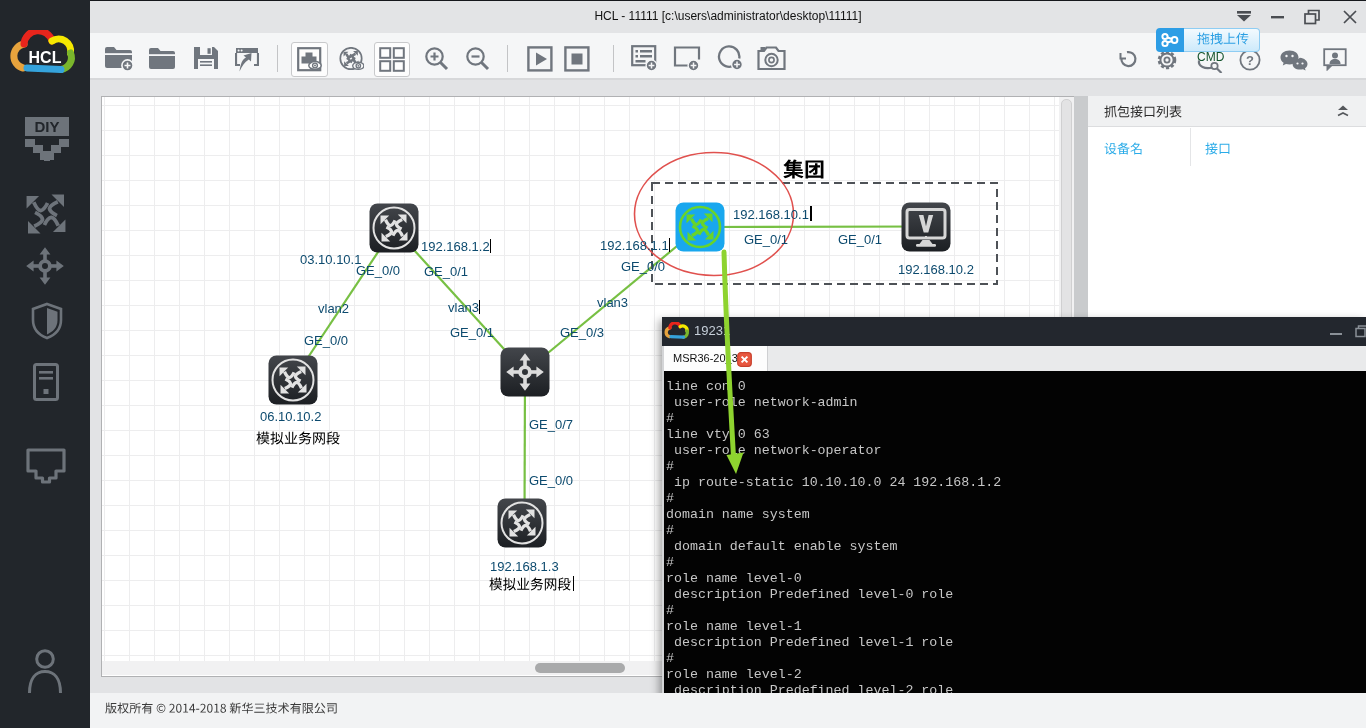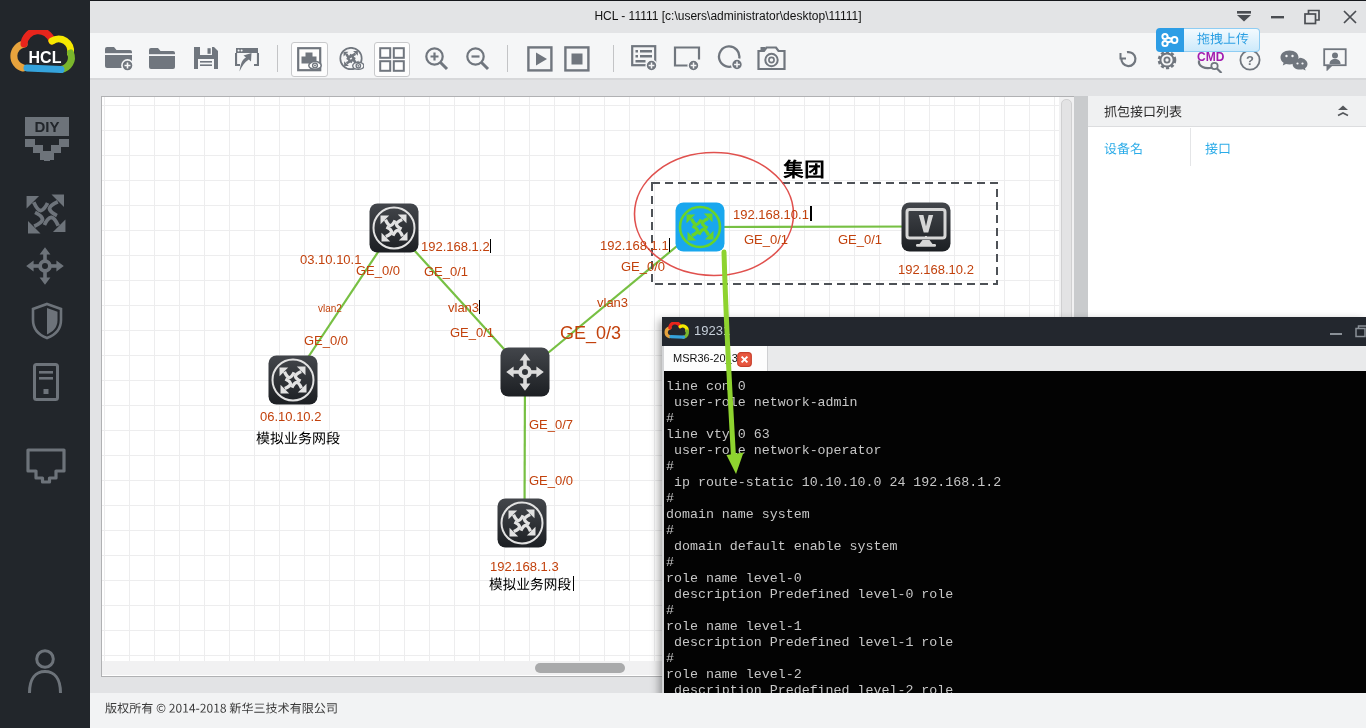--- a/index.html
+++ b/index.html
@@ -1,16 +1,16 @@
 <!DOCTYPE html>
 <html><head><meta charset="utf-8"><style>
 *{margin:0;padding:0;box-sizing:border-box}
 html,body{width:1366px;height:728px;overflow:hidden;font-family:"Liberation Sans",sans-serif;background:#e4e5e7}
 .abs{position:absolute}
-.lbl{position:absolute;font-size:13px;color:#c2410c;white-space:nowrap;line-height:14px}
+.lbl{position:absolute;font-size:13px;color:#0c4a6e;white-space:nowrap;line-height:14px}
 .caret{display:inline-block;width:1px;height:14px;background:#000;vertical-align:-2px}
 </style></head><body>
 
 <div class="abs" style="left:90px;top:0;width:1276px;height:1px;background:#16181c"></div>
 <div class="abs" style="left:90px;top:1px;width:1276px;height:32px;background:#e3e4e6"></div>
 <div class="abs" style="left:90px;top:33px;width:1276px;height:45px;background:#f5f6f7"></div>
 <div class="abs" style="left:90px;top:78px;width:1276px;height:2px;background:#d7d8da"></div>
 <div class="abs" style="left:90px;top:80px;width:1276px;height:648px;background:#e2e3e5"></div>
 <div class="abs" style="left:90px;top:9px;width:1276px;text-align:center;font-size:12px;color:#111">HCL - 11111 [c:\users\administrator\desktop\11111]</div>
 <svg class="abs" style="left:1232px;top:8px" width="130" height="18" viewBox="0 0 130 18">
@@ -222,21 +222,21 @@
 </svg>
 <svg class="abs" style="left:1117px;top:50px" width="20" height="19" viewBox="0 0 20 19">
 <path d="M3.5 3 V8.5 H9" fill="none" stroke="#70767e" stroke-width="2"></path>
 <path d="M4.5 8 A7 7 0 1 0 10 2.2" fill="none" stroke="#70767e" stroke-width="2.2"></path>
 </svg>
 <svg class="abs" style="left:1155px;top:49px" width="24" height="22" viewBox="0 0 24 22">
 <circle cx="12" cy="11" r="8" fill="none" stroke="#70767e" stroke-width="2.6" stroke-dasharray="3.1 2.1"></circle>
 <circle cx="12" cy="11" r="6.6" fill="none" stroke="#70767e" stroke-width="2"></circle>
 <circle cx="12" cy="11" r="2.6" fill="none" stroke="#70767e" stroke-width="1.8"></circle>
 </svg>
-<div class="abs" style="left:1197px;top:50px;font-size:12px;font-weight:bold;color:#a21caf;letter-spacing:0">CMD</div>
+<div class="abs" style="left:1197px;top:50px;font-size:12px;font-weight:normal;color:#14532d;letter-spacing:0">CMD</div>
 <svg class="abs" style="left:1197px;top:60px" width="30" height="13" viewBox="0 0 30 13">
 <path d="M2 0.5 C1 6.5 8 9.5 15.5 7.5" fill="none" stroke="#70767e" stroke-width="2.2"></path>
 <circle cx="17.5" cy="6" r="3.2" fill="none" stroke="#70767e" stroke-width="1.7"></circle>
     <path d="M20 8.5 L24.5 13" stroke="#70767e" stroke-width="2.2"></path>
 </svg>
 <svg class="abs" style="left:1239px;top:49px" width="22" height="22" viewBox="0 0 22 22">
 <circle cx="11" cy="11" r="9.6" fill="none" stroke="#70767e" stroke-width="1.8"></circle>
 <text x="11" y="15.5" font-size="13" font-weight="bold" fill="#70767e" text-anchor="middle" font-family="Liberation Sans">?</text>
 </svg>
 <svg class="abs" style="left:1280px;top:50px" width="28" height="21" viewBox="0 0 28 21">
@@ -411,24 +411,24 @@
     </g>
     <g transform="rotate(270 25 25)">
       <path d="M28.8 11.5 H37.5 V20.2 Z" fill="#68d42a" stroke="none"></path>
       <path d="M16.5 16.8 C17.9 19.9 19.6 22.4 21.3 22.6 C23.1 22.3 24.9 19.9 26.1 17.4" fill="none" stroke="#68d42a" stroke-width="3.3"></path>
     </g>
 </svg>
 <div class="lbl" style="left:300px;top:253px;font-size:13px">03.10.10.1</div>
 <div class="lbl" style="left:356px;top:264px;font-size:13px">GE_0/0</div>
 <div class="lbl" style="left:421px;top:239px;font-size:13px">192.168.1.2<span class="caret"></span></div>
 <div class="lbl" style="left:424px;top:265px;font-size:13px">GE_0/1</div>
-<div class="lbl" style="left:318px;top:302px;font-size:10px">vlan2</div>
+<div class="lbl" style="left:318px;top:302px;font-size:13px">vlan2</div>
 <div class="lbl" style="left:448px;top:300px;font-size:13px">vlan3<span class="caret"></span></div>
 <div class="lbl" style="left:450px;top:326px;font-size:13px">GE_0/1</div>
-<div class="lbl" style="left:560px;top:326px;font-size:18px">GE_0/3</div>
+<div class="lbl" style="left:560px;top:326px;font-size:13px">GE_0/3</div>
 <div class="lbl" style="left:597px;top:296px;font-size:13px">vlan3</div>
 <div class="lbl" style="left:304px;top:334px;font-size:13px">GE_0/0</div>
 <div class="lbl" style="left:260px;top:410px;font-size:13px">06.10.10.2</div>
 <svg style="position:absolute;left:256px;top:431px;overflow:visible" width="84" height="16">
     <g transform="translate(0,12.3)">
       <path d="M6.6080000000000005 -5.838H11.48V-4.83H6.6080000000000005ZM6.6080000000000005 -7.588H11.48V-6.6080000000000005H6.6080000000000005ZM10.248 -11.76V-10.598H8.092V-11.76H7.098V-10.598H5.04V-9.702H7.098V-8.652000000000001H8.092V-9.702H10.248V-8.652000000000001H11.27V-9.702H13.23V-10.598H11.27V-11.76ZM5.628 -8.386000000000001V-4.046H8.484C8.428 -3.626 8.372 -3.248 8.274000000000001 -2.884H4.76V-1.988H7.966C7.434 -0.91 6.426 -0.168 4.368 0.28C4.564 0.49 4.83 0.882 4.928 1.12C7.364 0.532 8.498 -0.47600000000000003 9.058 -1.96C9.758000000000001 -0.42 11.06 0.63 12.88 1.12C13.02 0.854 13.3 0.462 13.524000000000001 0.252C11.942 -0.084 10.738 -0.854 10.066 -1.988H13.202V-2.884H9.324C9.394 -3.248 9.464 -3.64 9.506 -4.046H12.502V-8.386000000000001ZM2.45 -11.76V-9.058H0.7000000000000001V-8.078H2.45V-8.064C2.072 -6.16 1.26 -3.934 0.448 -2.758C0.63 -2.5060000000000002 0.882 -2.044 1.008 -1.736C1.54 -2.562 2.044 -3.8360000000000003 2.45 -5.208V1.106H3.458V-6.104C3.8360000000000003 -5.362 4.2700000000000005 -4.466 4.452 -4.0040000000000004L5.124 -4.76C4.886 -5.194 3.822 -6.944 3.458 -7.49V-8.078H4.9V-9.058H3.458V-11.76Z M21.644 -9.044C22.288 -8.078 22.918 -6.79 23.142 -5.964L24.038 -6.384C23.8 -7.21 23.128 -8.456 22.484 -9.408ZM19.852 -11.102V-2.5340000000000003C19.278 -2.282 18.759999999999998 -2.044 18.326 -1.8760000000000001L18.802 -0.868C20.048000000000002 -1.47 21.63 -2.2680000000000002 23.128 -3.024L22.875999999999998 -3.934L20.846 -2.982V-11.102ZM25.48 -11.214C25.438000000000002 -4.62 24.766 -1.344 19.908 0.224C20.132 0.448 20.468 0.9380000000000001 20.58 1.162C22.54 0.434 23.856 -0.532 24.752000000000002 -1.862C25.494 -0.8260000000000001 26.222 0.336 26.558 1.1340000000000001L27.482 0.49C27.076 -0.406 26.166 -1.736 25.298000000000002 -2.814C26.25 -4.83 26.502000000000002 -7.532 26.558 -11.228ZM16.576 -11.76V-8.932H14.644V-7.938H16.576V-4.942L14.392 -4.34L14.7 -3.318L16.576 -3.878V-0.112C16.576 0.084 16.492 0.14 16.31 0.154C16.128 0.154 15.54 0.154 14.91 0.14C15.036 0.42 15.19 0.84 15.232 1.092C16.156 1.092 16.716 1.064 17.094 0.91C17.444 0.742 17.584 0.462 17.584 -0.126V-4.186L19.292 -4.704L19.152 -5.684L17.584 -5.222V-7.938H19.11V-8.932H17.584V-11.76Z M39.956 -8.498C39.396 -6.958 38.402 -4.914 37.632 -3.64L38.5 -3.192C39.284 -4.494 40.236000000000004 -6.426 40.908 -8.05ZM29.148 -8.246C29.89 -6.678 30.716 -4.5360000000000005 31.066 -3.3040000000000003L32.116 -3.696C31.724 -4.928 30.856 -6.986 30.128 -8.540000000000001ZM36.19 -11.578V-0.644H33.838V-11.592H32.76V-0.644H28.84V0.392H41.202V-0.644H37.254V-11.578Z M48.244 -5.3340000000000005C48.188 -4.83 48.09 -4.368 47.978 -3.948H43.764V-3.024H47.656C46.844 -1.218 45.29 -0.28 42.798 0.196C42.98 0.406 43.274 0.868 43.372 1.092C46.144 0.434 47.88 -0.742 48.775999999999996 -3.024H53.032C52.794 -1.176 52.513999999999996 -0.322 52.192 -0.056C52.038 0.07 51.870000000000005 0.084 51.576 0.084C51.24 0.084 50.33 0.07 49.448 -0.014C49.63 0.252 49.756 0.644 49.784 0.924C50.624 0.966 51.45 0.98 51.884 0.966C52.388 0.9380000000000001 52.71 0.854 53.018 0.5740000000000001C53.508 0.14 53.816 -0.924 54.124 -3.472C54.152 -3.626 54.18 -3.948 54.18 -3.948H49.07C49.182 -4.354 49.266 -4.788 49.336 -5.25ZM52.43 -9.422C51.604 -8.582 50.456 -7.91 49.126 -7.378C48.02 -7.854 47.138 -8.456 46.536 -9.226L46.732 -9.422ZM47.348 -11.774000000000001C46.62 -10.556000000000001 45.234 -9.114 43.26 -8.106C43.484 -7.938 43.778 -7.5600000000000005 43.918 -7.322C44.632 -7.714 45.276 -8.162 45.85 -8.624C46.41 -7.966 47.11 -7.406000000000001 47.936 -6.958C46.27 -6.426 44.422 -6.09 42.644 -5.922C42.812 -5.684 42.994 -5.264 43.064 -4.998C45.108 -5.25 47.222 -5.684 49.112 -6.398000000000001C50.736000000000004 -5.74 52.696 -5.348 54.866 -5.166C54.992000000000004 -5.46 55.230000000000004 -5.88 55.454 -6.118C53.578 -6.216 51.828 -6.482 50.358000000000004 -6.93C51.912 -7.686 53.228 -8.666 54.068 -9.94L53.438 -10.374L53.256 -10.318H47.558C47.894 -10.724 48.188 -11.144 48.44 -11.564Z M57.232 -10.92V1.092H58.254V-9.912H61.04C60.984 -8.652000000000001 60.914 -7.462 60.774 -6.37C60.312 -6.8740000000000006 59.822 -7.3500000000000005 59.36 -7.784L58.786 -7.154C59.388 -6.58 60.018 -5.908 60.592 -5.222C60.27 -3.43 59.71 -1.932 58.744 -0.8260000000000001C58.968 -0.686 59.402 -0.364 59.556 -0.196C60.438 -1.302 60.998 -2.674 61.362 -4.298C61.81 -3.738 62.188 -3.192 62.454 -2.744L63.084 -3.486C62.734 -4.046 62.202 -4.746 61.586 -5.474C61.796 -6.804 61.922 -8.288 62.006 -9.912H64.764C64.722 -8.736 64.666 -7.63 64.554 -6.6080000000000005C64.106 -7.07 63.644 -7.532 63.196 -7.938L62.608000000000004 -7.308C63.196 -6.748 63.812 -6.104 64.386 -5.432C64.078 -3.5140000000000002 63.504 -1.946 62.454 -0.798C62.692 -0.658 63.126 -0.336 63.28 -0.168C64.232 -1.316 64.806 -2.758 65.17 -4.494C65.702 -3.822 66.164 -3.192 66.486 -2.66L67.13 -3.416C66.724 -4.0600000000000005 66.094 -4.8580000000000005 65.38 -5.684C65.562 -6.958 65.66 -8.372 65.73 -9.912H67.816V-0.23800000000000002C67.816 0.0 67.718 0.07 67.48 0.084C67.242 0.084 66.43 0.098 65.59 0.07C65.73 0.35000000000000003 65.898 0.812 65.95400000000001 1.078C67.13 1.092 67.83 1.064 68.264 0.896C68.684 0.728 68.838 0.392 68.838 -0.23800000000000002V-10.92Z M81.494 -4.5920000000000005C81.074 -3.584 80.458 -2.73 79.702 -2.016C79.002 -2.744 78.456 -3.612 78.092 -4.5920000000000005ZM76.566 -5.5440000000000005V-4.5920000000000005H77.868L77.14 -4.382C77.574 -3.22 78.176 -2.212 78.932 -1.372C77.924 -0.63 76.734 -0.098 75.488 0.224C75.684 0.448 75.95 0.868 76.062 1.1480000000000001C77.378 0.756 78.61 0.182 79.674 -0.644C80.57 0.14 81.634 0.728 82.866 1.106C83.02 0.8260000000000001 83.314 0.406 83.55199999999999 0.182C82.362 -0.126 81.326 -0.644 80.472 -1.33C81.522 -2.338 82.334 -3.654 82.824 -5.32L82.152 -5.586L81.956 -5.5440000000000005ZM75.53 -11.746C74.76 -11.312 73.43 -10.85 72.184 -10.514L71.624 -10.696V-2.142L70.476 -1.974L70.658 -0.9380000000000001L71.624 -1.106V1.106H72.632V-1.288L76.384 -1.974L76.342 -2.94L72.632 -2.31V-4.452H75.978V-5.432H72.632V-7.140000000000001H75.852V-8.120000000000001H72.632V-9.73C73.948 -10.052 75.376 -10.486 76.426 -11.004ZM77.364 -11.172V-9.184000000000001C77.364 -8.26 77.196 -7.238 75.922 -6.454C76.132 -6.328 76.51 -5.95 76.65 -5.74C78.078 -6.636 78.344 -8.008000000000001 78.344 -9.156V-10.248H80.556V-7.784C80.556 -6.986 80.626 -6.7620000000000005 80.836 -6.58C81.032 -6.412 81.34 -6.3420000000000005 81.62 -6.3420000000000005C81.774 -6.3420000000000005 82.152 -6.3420000000000005 82.334 -6.3420000000000005C82.55799999999999 -6.3420000000000005 82.838 -6.384 82.992 -6.468C83.202 -6.566 83.342 -6.706 83.412 -6.944C83.496 -7.168 83.538 -7.798 83.566 -8.344C83.286 -8.428 82.95 -8.596 82.754 -8.764C82.74 -8.19 82.726 -7.756 82.69800000000001 -7.5600000000000005C82.656 -7.392 82.614 -7.28 82.544 -7.238C82.488 -7.21 82.362 -7.196 82.25 -7.196C82.124 -7.196 81.94200000000001 -7.196 81.844 -7.196C81.746 -7.196 81.662 -7.21 81.62 -7.238C81.55 -7.2940000000000005 81.55 -7.448 81.55 -7.714V-11.172Z" fill="#000"></path>
     </g>
   </svg>
 <div class="lbl" style="left:529px;top:418px;font-size:13px">GE_0/7</div>
 <div class="lbl" style="left:529px;top:474px;font-size:13px">GE_0/0</div>

